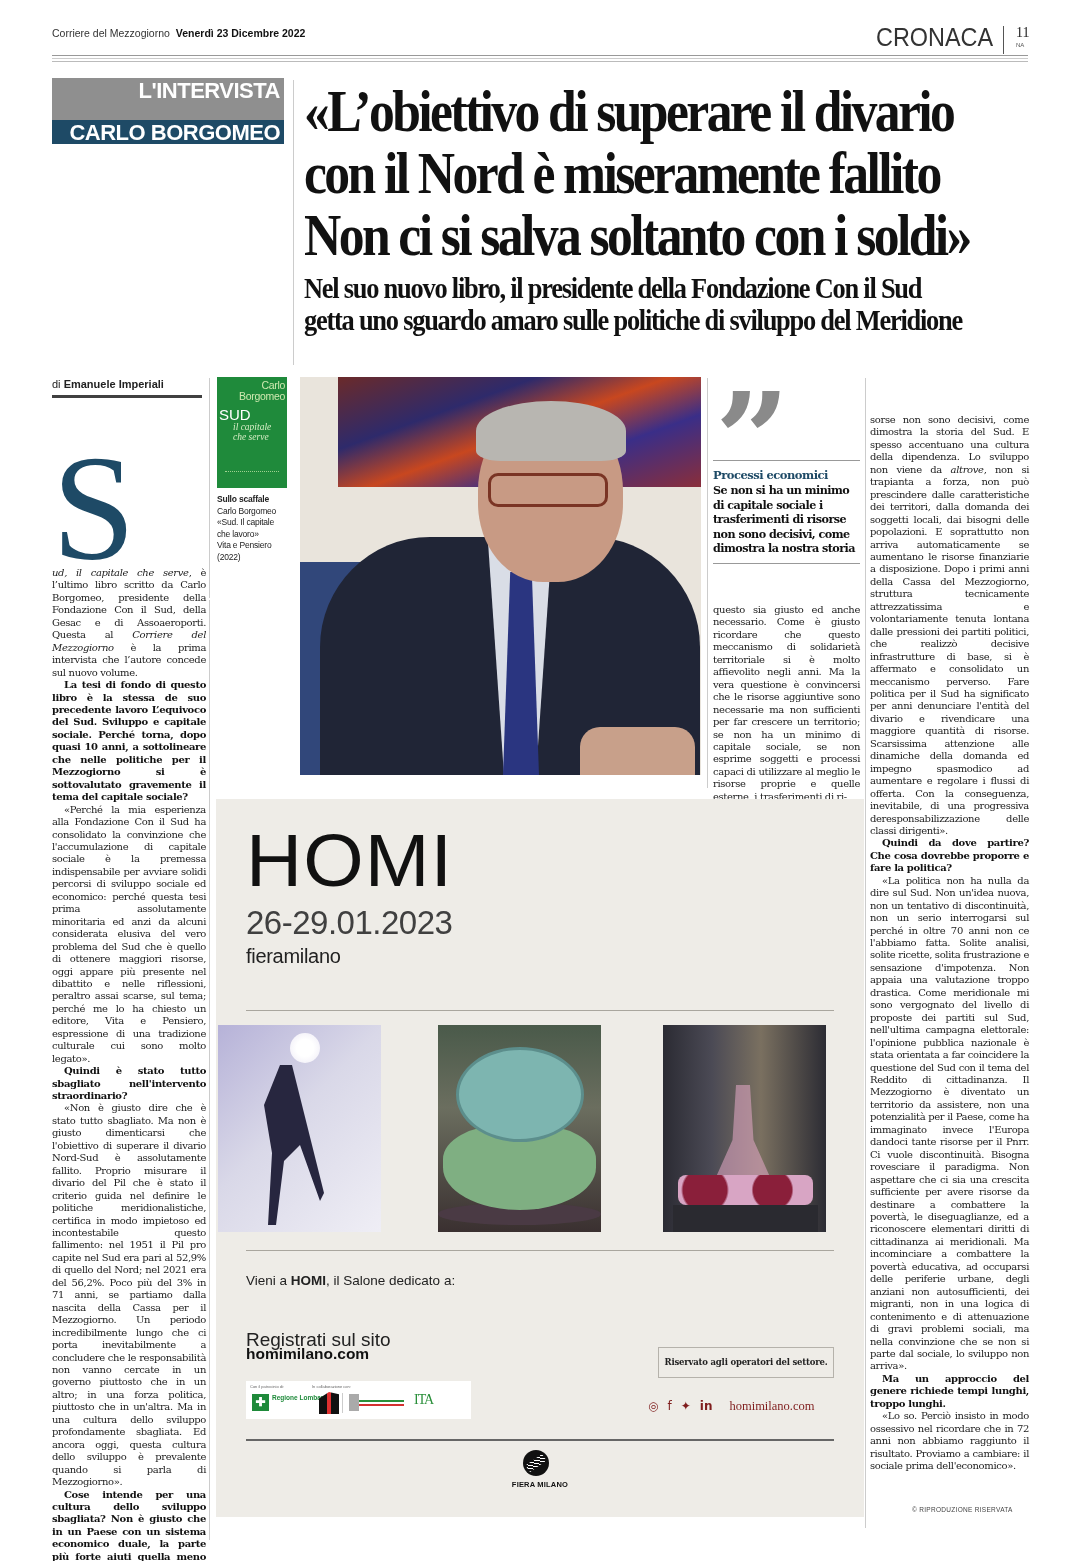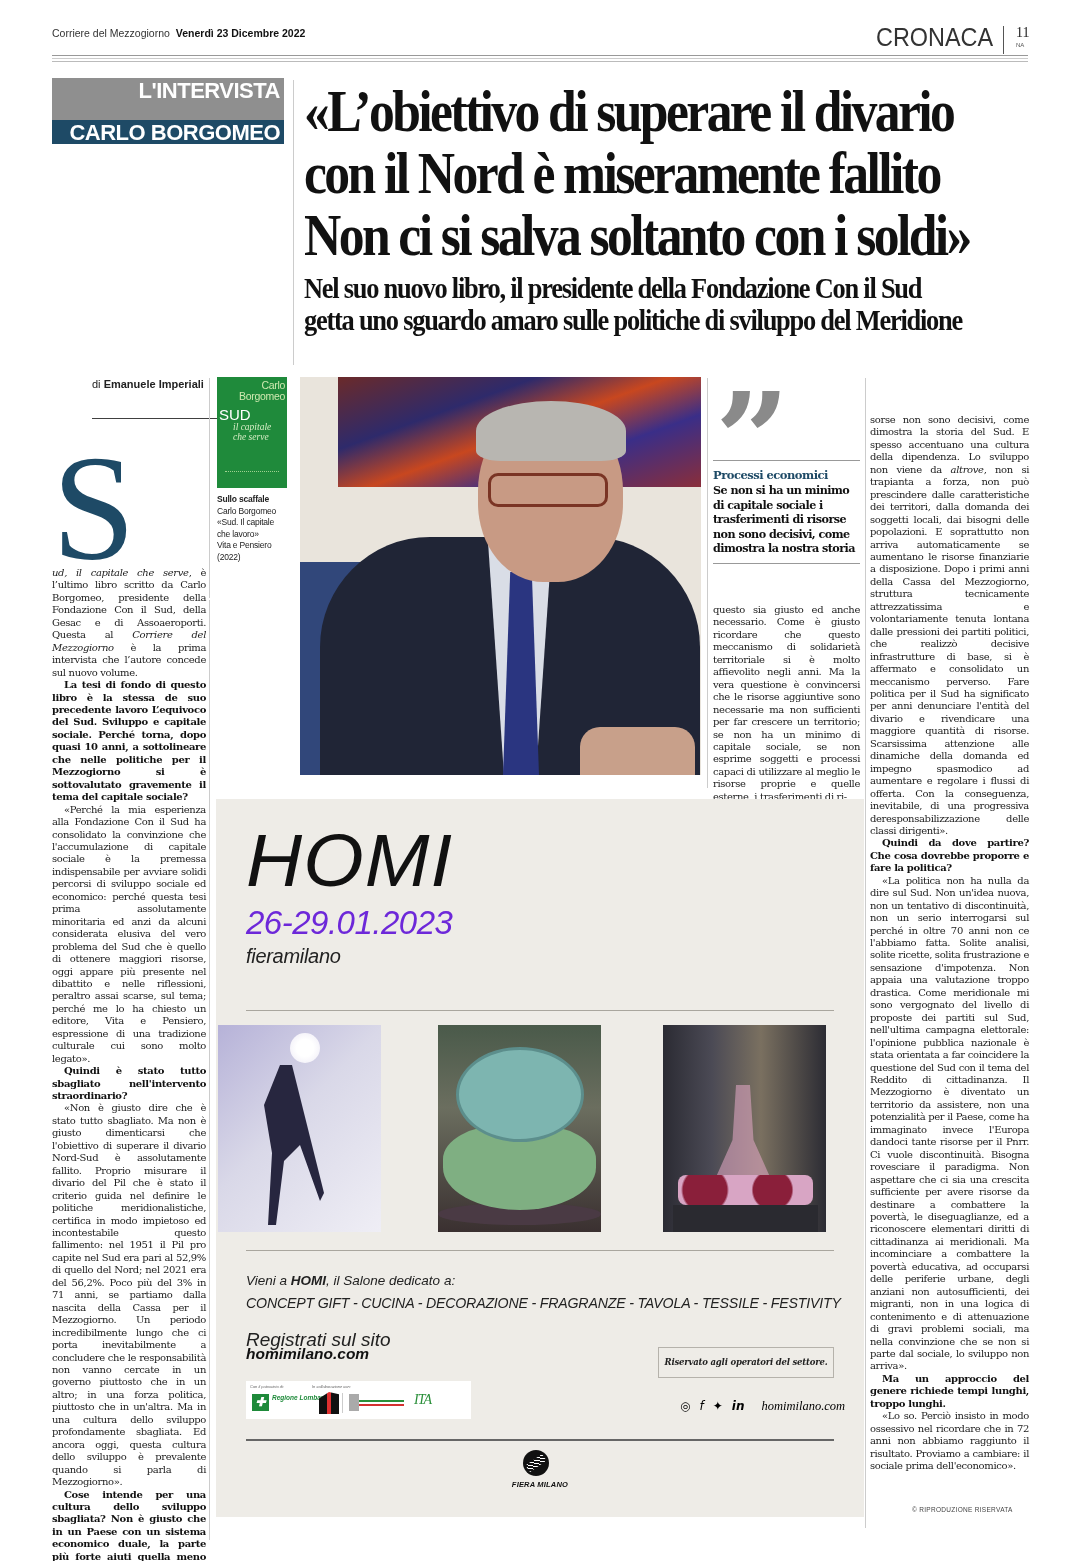--- a/index.html
+++ b/index.html
@@ -21,21 +21,21 @@
   .kicker .k1 { background: #8f8f8f; color: #fff; font-size: 22px; padding: 1px 4px 0 0; height: 42px; line-height: 24px; letter-spacing: -0.5px; }
   .kicker .k2 { background: #1e4a66; color: #fff; font-size: 22px; padding: 0 4px 0 0; height: 24px; line-height: 25px; letter-spacing: -0.5px; }
 
   .vline-head { position: absolute; left: 293px; top: 80px; width: 1px; height: 285px; background: #ccc; }
 
   
   .headline { position: absolute; left: 304px; top: 80px; width: 730px; font-family: "Liberation Serif", serif; font-size: 60px; line-height: 62px; color: #111; letter-spacing: -3px; transform: scaleX(0.86); transform-origin: left top; white-space: nowrap; }
   .subhead { position: absolute; left: 304px; top: 272px; width: 760px; font-family: "Liberation Serif", serif; font-size: 30px; line-height: 32px; color: #111; letter-spacing: -1.4px; transform: scaleX(0.88); transform-origin: left top; white-space: nowrap; }
 
   
-  .byline { position: absolute; left: 52px; top: 378px; width: 150px; font-family: "Liberation Sans", sans-serif; font-size: 11px; color: #222; border-bottom: 1px solid #404040; padding-bottom: 28px; margin-left: 40px; }
+  .byline { position: absolute; left: 52px; top: 378px; width: 150px; font-family: "Liberation Sans", sans-serif; font-size: 11px; color: #222; border-bottom: 3px solid #404040; padding-bottom: 5px; }
   .byline b { font-weight: bold; }
 
   
   .book-cover { position: absolute; left: 217px; top: 377px; width: 70px; height: 111px; background: #1f8a3b; color: #fff; padding: 3px 2px; overflow: hidden; }
   .book-cover .bk-author { font-family: "Liberation Sans", sans-serif; font-size: 10.5px; color: #cfe9b0; text-align: right; line-height: 11px; letter-spacing: -0.3px; }
   .book-cover .bk-title { font-family: "Liberation Sans", sans-serif; font-weight: normal; font-size: 15px; margin-top: 5px; line-height: 15px; }
   .book-cover .bk-sub { font-family: "Liberation Serif", serif; font-style: italic; font-size: 9.5px; color: #d7eec6; line-height: 10px; margin-left: 14px; }
   .book-cover .bk-line { position: absolute; left: 8px; right: 8px; bottom: 14px; height: 3px; border-top: 1px dotted #9fd18f; }
   .book-caption { position: absolute; left: 217px; top: 494px; width: 70px; font-family: "Liberation Sans", sans-serif; font-size: 8.5px; line-height: 11.5px; color: #222; letter-spacing: -0.2px; }
   .book-caption b { display: block; font-weight: bold; }
@@ -69,23 +69,23 @@
   .photo .hand { position: absolute; left: 280px; top: 350px; width: 115px; height: 48px; background: #c8a08a; border-radius: 20px 20px 0 0; }
 
   
   .quote-mark { position: absolute; left: 715px; top: 380px; font-family: "DejaVu Serif", serif; font-size: 130px; line-height: 120px; color: #8a8a8a; font-weight: bold; }
   .quote-rule1 { position: absolute; left: 713px; top: 460px; width: 147px; height: 1px; background: #999; }
   .quote-label { position: absolute; left: 713px; top: 468px; font-family: "DejaVu Serif", serif; font-size: 11.5px; color: #1e4a66; font-weight: bold; letter-spacing: -0.5px; }
   .quote-text { position: absolute; left: 713px; top: 483px; width: 150px; font-family: "DejaVu Serif", serif; font-weight: bold; font-size: 11.2px; line-height: 14.6px; color: #111; letter-spacing: -0.55px; }
   .quote-rule2 { position: absolute; left: 713px; top: 563px; width: 147px; height: 1px; background: #999; }
 
   
-  .ad { position: absolute; left: 216px; top: 799px; width: 648px; height: 718px; background: #eeece7; font-family: "Liberation Sans", sans-serif; color: #111; font-style: italic; }
+  .ad { position: absolute; left: 216px; top: 799px; width: 648px; height: 718px; background: #eeece7; font-family: "Liberation Sans", sans-serif; color: #111; }
   .ad-logo { position: absolute; left: 30px; top: 22px; font-family: "Liberation Sans", sans-serif; font-size: 74px; font-weight: normal; letter-spacing: 1px; color: #111; line-height: 80px; transform: scaleX(1.05); transform-origin: left top; -webkit-text-stroke: 0px; }
-  .ad-dates { position: absolute; left: 30px; top: 106px; font-size: 33px; font-weight: normal; color: #6d28d9; letter-spacing: -0.5px; line-height: 36px; }
+  .ad-dates { position: absolute; left: 30px; top: 106px; font-size: 33px; font-weight: normal; color: #404040; letter-spacing: -0.5px; line-height: 36px; }
   .ad-venue { position: absolute; left: 30px; top: 146px; font-size: 20px; color: #222; letter-spacing: -0.3px; }
   .ad-question { position: absolute; left: 303px; top: 97px; width: 330px; font-family: "DejaVu Serif", serif; font-size: 18.5px; line-height: 26px; font-weight: bold; color: #1a1a1a; letter-spacing: -0.7px; }
   .ad-rule { position: absolute; left: 30px; width: 588px; height: 1px; background: #a9a69e; }
   .ad-img { position: absolute; top: 226px; width: 163px; height: 207px; overflow: hidden; }
   .ad-img1 { left: 2px; background: linear-gradient(135deg, #b6b2d8 0%, #d9d8e8 45%, #efeef5 100%); }
   .ad-img1 .bulb { position: absolute; left: 72px; top: 8px; width: 30px; height: 30px; background: radial-gradient(circle, #ffffff 40%, #ece9f5 100%); border-radius: 50%; }
   .ad-img1 .figure { position: absolute; left: 30px; top: 40px; width: 80px; height: 160px; background: #27263f; clip-path: polygon(40% 0, 55% 0, 70% 30%, 95% 80%, 90% 85%, 65% 50%, 45% 60%, 35% 100%, 25% 100%, 30% 55%, 20% 25%); }
   .ad-img2 { left: 222px; background: linear-gradient(180deg, #4a5a4a 0%, #6b6e5f 40%, #3a3030 100%); }
   .ad-img2 .bowl-top { position: absolute; left: 18px; top: 22px; width: 128px; height: 95px; background: #7db5b0; border-radius: 50%; border: 3px solid #5c8e8c; }
   .ad-img2 .bowl-bot { position: absolute; left: 5px; top: 100px; width: 153px; height: 85px; background: #7faf82; border-radius: 40% 40% 50% 50%; }
@@ -102,21 +102,21 @@
   .ad-reserved { position: absolute; left: 442px; top: 548px; width: 176px; height: 31px; border: 1px solid #b5b2ab; font-family: "DejaVu Serif", serif; font-size: 8.5px; font-weight: bold; color: #222; line-height: 29px; text-align: center; letter-spacing: -0.2px; }
   .ad-sponsors { position: absolute; left: 30px; top: 582px; width: 225px; height: 38px; background: #ffffff; }
   .ad-sponsors .sp-label1 { position: absolute; left: 4px; top: 3px; font-size: 4px; color: #666; }
   .ad-sponsors .sp-label2 { position: absolute; left: 66px; top: 3px; font-size: 4px; color: #666; }
   .ad-sponsors .lomb-icon { position: absolute; left: 6px; top: 13px; width: 17px; height: 17px; background: #1e8a3a; color: #fff; font-size: 12px; text-align: center; line-height: 17px; font-weight: bold; }
   .ad-sponsors .lomb-text { position: absolute; left: 26px; top: 13px; font-size: 6.5px; line-height: 7px; color: #1e8a3a; font-weight: bold; }
   .ad-sponsors .mise { position: absolute; left: 73px; top: 11px; width: 20px; height: 22px; background: linear-gradient(90deg, #111 40%, #e03030 40%, #e03030 60%, #111 60%); clip-path: polygon(0 30%, 50% 0, 100% 10%, 100% 100%, 0 100%); }
   .ad-sponsors .sep { position: absolute; left: 96px; top: 12px; width: 1px; height: 20px; background: #ccc; }
   .ad-sponsors .min { position: absolute; left: 103px; top: 13px; width: 55px; height: 17px; background: linear-gradient(180deg, transparent 35%, #2a8f3a 35%, #2a8f3a 45%, transparent 45%, transparent 60%, #d43030 60%, #d43030 70%, transparent 70%); border-left: 10px solid #aaa; }
   .ad-sponsors .ita { position: absolute; left: 168px; top: 11px; font-family: "Liberation Serif", serif; font-size: 14px; color: #2a8f3a; letter-spacing: -1px; }
-  .ad-social { position: absolute; left: 464px; top: 600px; font-family: "Liberation Serif", serif; font-size: 12px; color: #000000; white-space: nowrap; }
+  .ad-social { position: absolute; left: 432px; top: 600px; font-family: "Liberation Serif", serif; font-size: 12px; color: #7f1d1d; white-space: nowrap; }
   .ad-social span { margin-right: 6px; }
   .ad-social .soc-ic { font-family: "DejaVu Sans", sans-serif; font-size: 12px; }
   .ad-social .url { margin-left: 8px; font-size: 12.5px; }
   .ad-bottom-rule { position: absolute; left: 30px; top: 640px; width: 588px; height: 2px; background: #666; }
   .fm-logo { position: absolute; left: 307px; top: 651px; width: 26px; height: 26px; border-radius: 50%; background: #111; overflow: hidden; }
   .fm-logo::after { content: ""; position: absolute; left: 3px; top: 9px; width: 20px; height: 8px; background: repeating-linear-gradient(45deg, #fff 0 1px, transparent 1px 3px); transform: rotate(-35deg); }
   .fm-text { position: absolute; left: 0; width: 648px; top: 681px; text-align: center; font-size: 7.5px; font-weight: bold; color: #111; letter-spacing: 0.2px; }
 </style>
 </head>
 <body>
@@ -235,21 +235,20 @@
   <div class="ad-img ad-img3" title="Diffusore di fragranze con vaso in vetro">
     <div class="vase"></div>
     <div class="flowers"></div>
     <div class="base"></div>
   </div>
   <div class="ad-rule" style="top:451px"></div>
 
   <div class="ad-intro">
     <span>Vieni a </span><b>HOMI</b><span>, il Salone dedicato a:</span>
   </div>
-  <div class="ad-cats">CONCEPT GIFT - CUCINA - DECORAZIONE - FRAGRANZE  - TAVOLA - TESSILE - FESTIVITY</div>
   <div class="ad-reg">Registrati sul sito</div>
   <div class="ad-url">homimilano.com</div>
   <div class="ad-reserved">Riservato agli operatori del settore.</div>
 
   <div class="ad-sponsors">
     <span class="sp-label1">Con il patrocinio di:</span>
     <span class="sp-label2">In collaborazione con:</span>
     <span class="lomb-icon">✚</span>
     <span class="lomb-text">Regione Lombardia</span>
     <span class="mise"></span>

